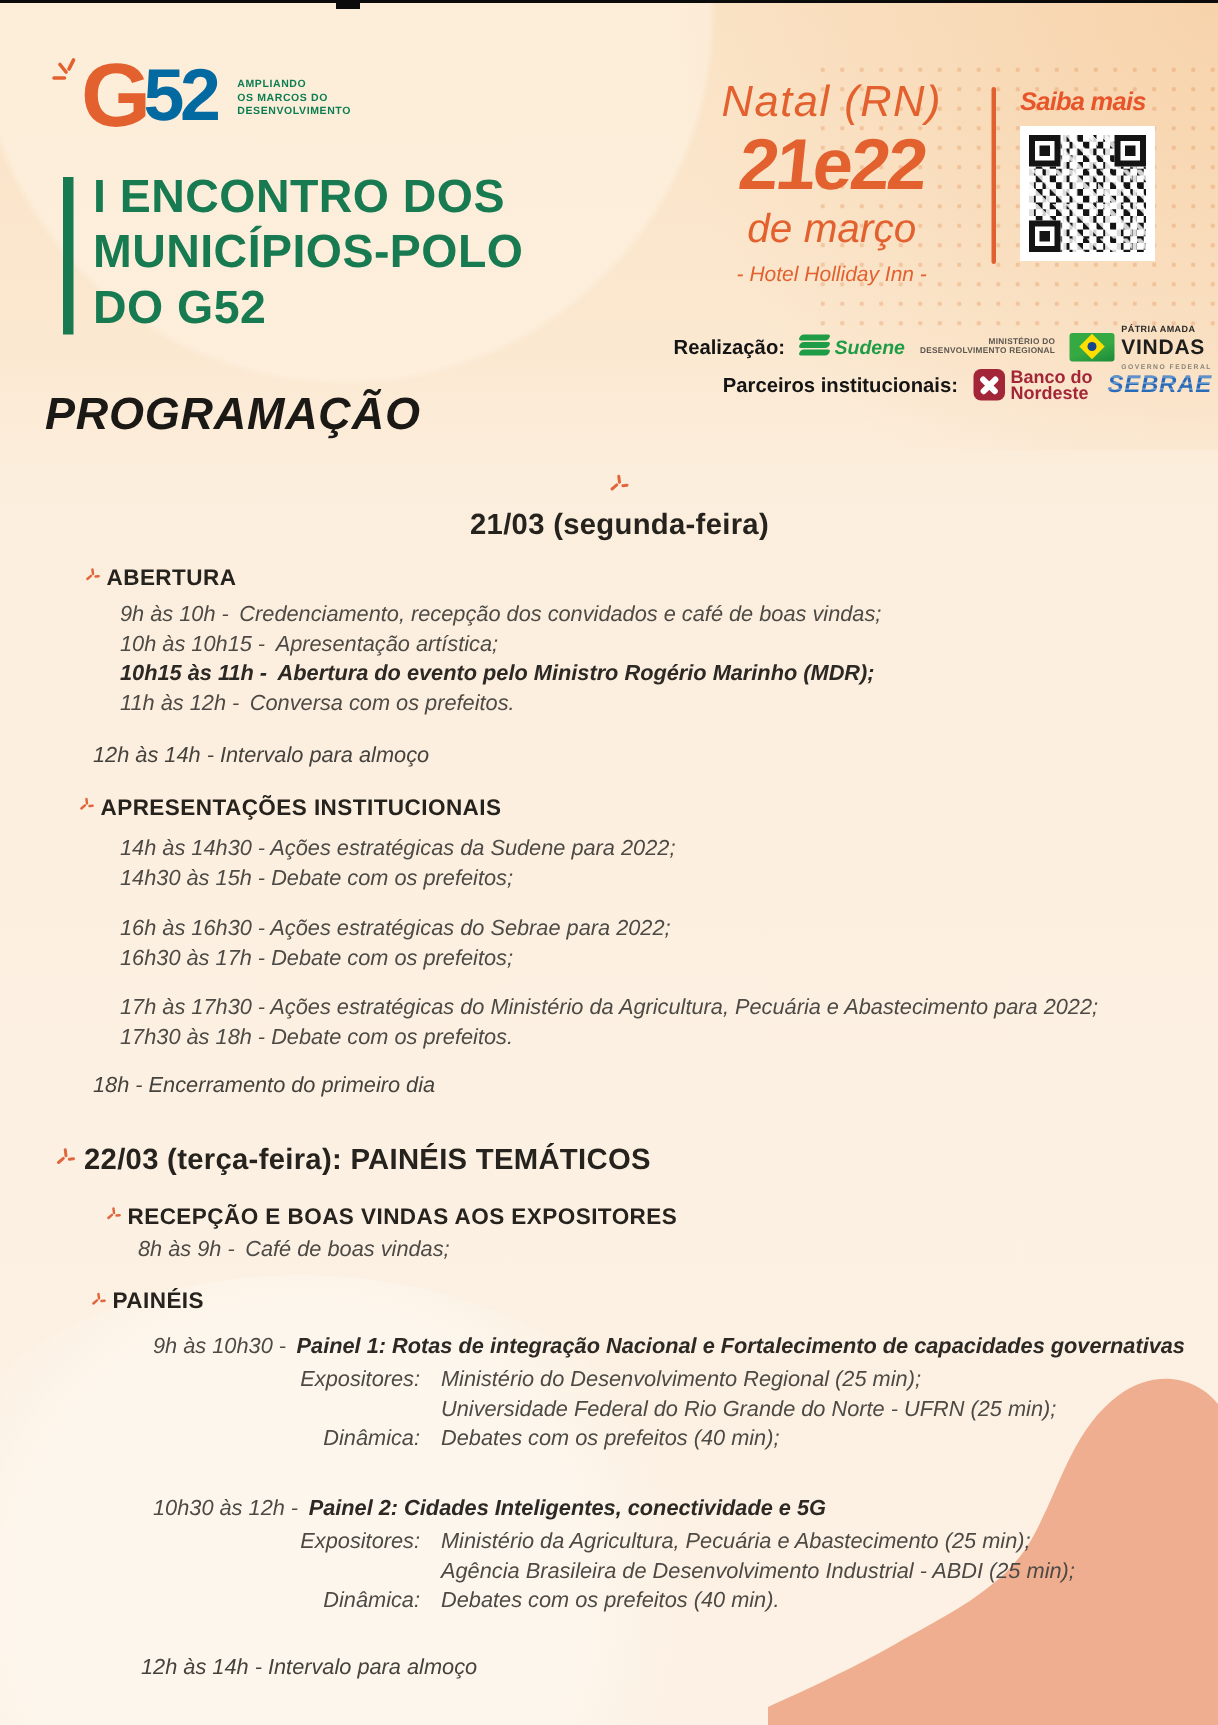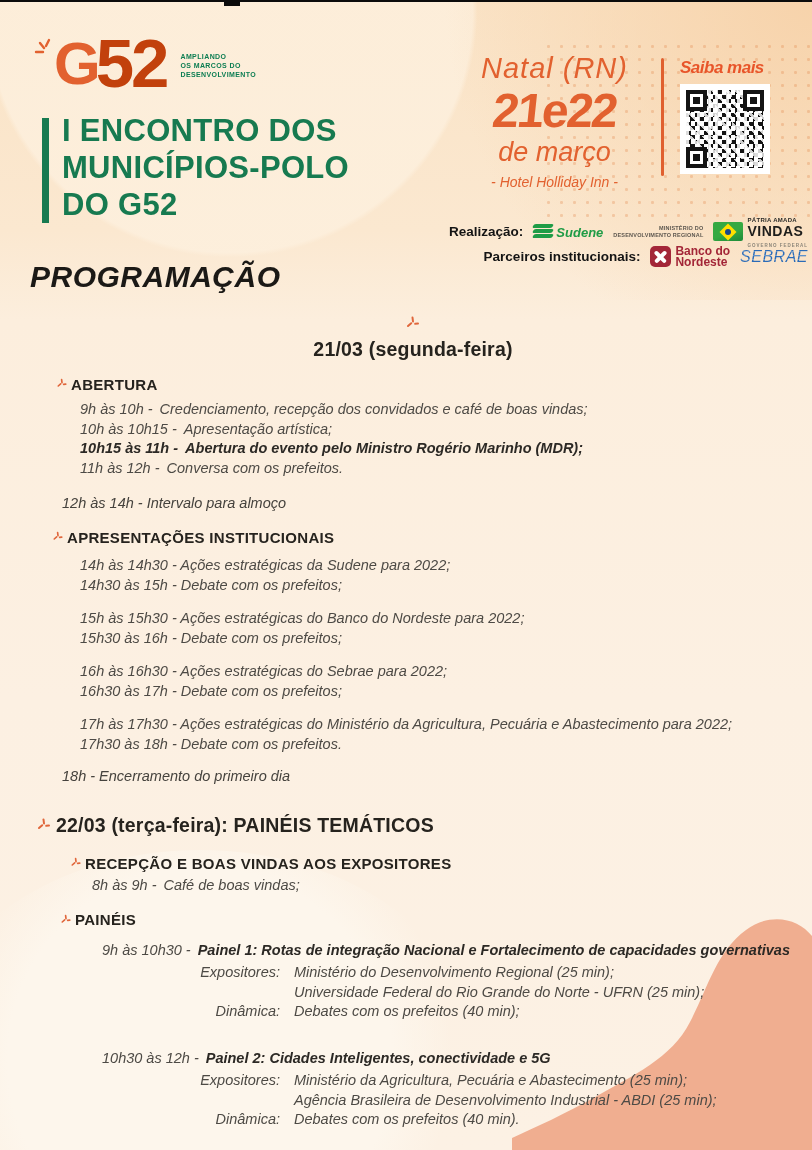--- a/index.html
+++ b/index.html
@@ -20,21 +20,21 @@
     background-image:radial-gradient(rgba(224,130,70,.30) 1.3px, transparent 1.7px);
     background-size:13px 13px; }
   .topline { position:absolute; top:0; left:0; width:812px; height:2px; background:#0b0b0b; }
   .topnotch { position:absolute; top:0; left:224px; width:16px; height:6px; background:#0b0b0b; }
   .blob-svg { position:absolute; right:0; bottom:0; }
 
   
   .logo { position:absolute; left:34px; top:34px; display:flex; align-items:flex-start; }
   .logo-rays { margin-top:2px; }
   .logo-g { font-size:60px; font-weight:900; color:#e2612f; line-height:60px; letter-spacing:-3px; }
-  .logo-52 { font-size:69px; font-weight:900; color:#c2410c; line-height:60px; letter-spacing:-3px; margin-left:-2px; }
+  .logo-52 { font-size:49px; font-weight:900; color:#0369a1; line-height:60px; letter-spacing:-3px; margin-left:-2px; }
   .logo-tagline { margin:18px 0 0 14px; color:#0c7d52; font-size:7px; font-weight:bold; letter-spacing:.4px; line-height:9px; }
 
   .title-block { position:absolute; left:42px; top:112px; display:flex; }
   .title-bar { width:7px; background:#177a50; margin-top:6px; }
   .title-text { margin-left:13px; color:#177a50; font-weight:800; font-size:31px; line-height:37px; letter-spacing:.3px; }
 
   .date-block { position:absolute; left:452px; top:52px; width:205px; text-align:center; color:#e2612f; }
   .date-city { font-style:italic; font-size:29px; font-weight:400; letter-spacing:1px; }
   .date-days { font-size:48px; font-weight:800; letter-spacing:-2px; transform:skewX(-6deg); line-height:48px; margin-top:2px; }
   .date-month { font-style:italic; font-size:27px; margin-top:2px; }
@@ -70,21 +70,21 @@
   .brasil-flag .circle { position:absolute; left:12px; top:6.5px; width:6px; height:6px; border-radius:50%; background:#17468c; }
   .brasil-text { line-height:10px; }
   .brasil-patria { color:#2a2a28; font-size:6px; font-weight:bold; letter-spacing:.3px; }
   .brasil-name { color:#1d1d1b; font-size:14px; font-weight:800; letter-spacing:.5px; line-height:12px; }
   .brasil-gov { color:#8a8478; font-size:4.5px; font-weight:bold; letter-spacing:1px; }
   .bnb { display:flex; align-items:center; gap:4px; }
   .bnb-icon { width:21px; height:21px; background:#a32638; border-radius:5px; position:relative; }
   .bnb-icon::before, .bnb-icon::after { content:""; position:absolute; left:3px; top:9px; width:15px; height:3.5px; background:#fff; border-radius:2px; }
   .bnb-icon::before { transform:rotate(45deg); } .bnb-icon::after { transform:rotate(-45deg); }
   .bnb-text { color:#a32638; font-weight:800; font-size:12px; line-height:10.5px; }
-  .sebrae { color:#2a6bb8; font-weight:400; font-style:italic; font-size:16px; letter-spacing:.5px;
+  .sebrae { color:#2a6bb8; font-weight:700; font-style:italic; font-size:16px; letter-spacing:.5px;
     background:repeating-linear-gradient(180deg,#2a6bb8 0 3px,#5e92cc 3px 4px); -webkit-background-clip:text; background-clip:text; -webkit-text-fill-color:transparent; }
 
   
   .program { position:absolute; left:30px; top:260px; width:760px; }
   .prog-heading { font-size:30px; font-weight:900; font-style:italic; color:#1b1916; letter-spacing:.5px; }
 
   .sparkle { display:inline-block; flex:0 0 auto; }
   .day-heading { display:flex; align-items:center; gap:4px; margin-top:20px; }
   .day-heading-text { font-size:19.5px; font-weight:800; color:#26231e; letter-spacing:.2px; }
   .sec-heading { display:flex; align-items:center; gap:3px; }
@@ -262,24 +262,20 @@
     </span>
     <span class="sec-heading-text">APRESENTAÇÕES INSTITUCIONAIS</span>
   </div>
 
   <div class="apres-groups">
     <div class="group">
       <div class="line">14h às 14h30 - Ações estratégicas da Sudene para 2022;</div>
       <div class="line">14h30 às 15h - Debate com os prefeitos;</div>
     </div>
     <div class="group">
-      <div class="line">15h às 15h30 - Ações estratégicas do Banco do Nordeste para 2022;</div>
-      <div class="line">15h30 às 16h - Debate com os prefeitos;</div>
-    </div>
-    <div class="group">
       <div class="line">16h às 16h30 - Ações estratégicas do Sebrae para 2022;</div>
       <div class="line">16h30 às 17h - Debate com os prefeitos;</div>
     </div>
     <div class="group">
       <div class="line">17h às 17h30 - Ações estratégicas do Ministério da Agricultura, Pecuária e Abastecimento para 2022;</div>
       <div class="line">17h30 às 18h - Debate com os prefeitos.</div>
     </div>
   </div>
 
   <div class="iline closing1">18h - Encerramento do primeiro dia</div>

